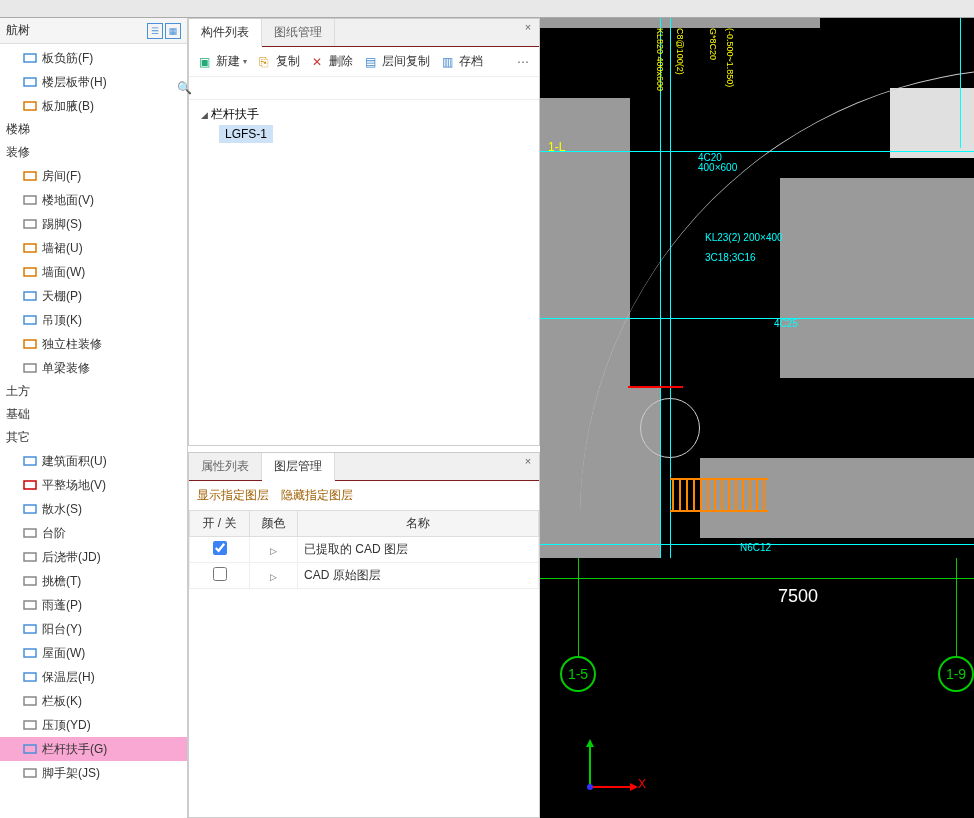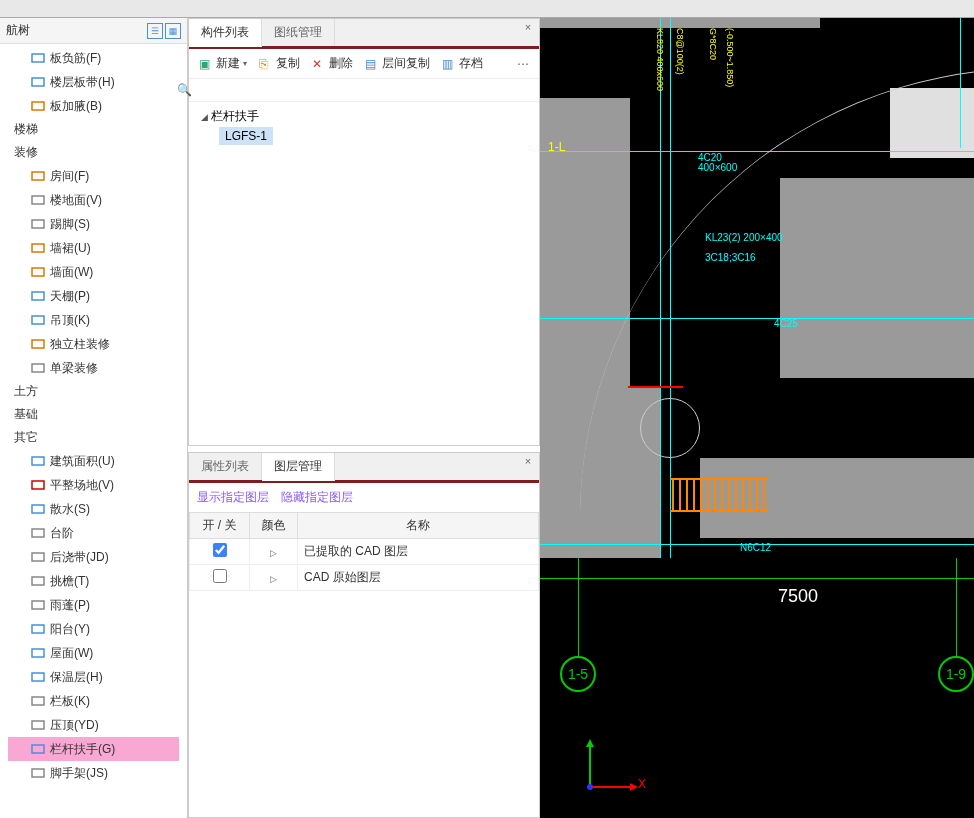--- a/index.html
+++ b/index.html
@@ -3,44 +3,44 @@
 <meta charset="utf-8">
 <style>
 * { margin: 0; padding: 0; box-sizing: border-box; font-family: "Microsoft YaHei", sans-serif; font-size: 12px; }
 body { background: #f0f0f0; width: 974px; height: 818px; overflow: hidden; position: relative; }
 .main { display: flex; width: 100%; height: 100%; justify-content: space-between; }
 .left-panel { width: 188px; background: #fff; border-right: 1px solid #ccc; height: 100%; overflow-y: auto; }
 .left-header { display: flex; justify-content: space-between; align-items: center; padding: 4px 6px; background: #f5f5f5; border-bottom: 1px solid #ddd; }
 .left-title { color: #333; }
 .view-icons { display: flex; gap: 2px; }
 .view-icon { width: 16px; height: 16px; border: 1px solid #4a90d9; display: flex; align-items: center; justify-content: center; font-size: 9px; color: #4a90d9; cursor: pointer; }
-.tree { padding: 2px 8px; }
+.tree { padding: 2px 0; }
 .tree-item { display: flex; align-items: center; padding: 3px 6px 3px 22px; cursor: pointer; color: #333; line-height: 18px; }
 .tree-item.selected { background: #f9a8d4; }
 .tree-cat { padding: 3px 6px; color: #333; font-weight: normal; }
 .tree-icon { width: 16px; height: 16px; margin-right: 4px; display: inline-flex; align-items: center; justify-content: center; flex-shrink: 0; }
 .mid-panel { width: 352px; display: flex; flex-direction: column; background: #fff; }
 .panel-box { border: 1px solid #ccc; background: #fff; position: relative; }
 .panel-close { position: absolute; right: 4px; top: 2px; width: 14px; height: 14px; font-size: 11px; color: #666; cursor: pointer; text-align: center; }
-.tabs { display: flex; background: #f0f0f0; border-bottom: 3px solid #7f1d1d; }
+.tabs { display: flex; background: #f0f0f0; border-bottom: 1px solid #7f1d1d; }
 .tab { padding: 5px 12px; color: #666; cursor: pointer; border-right: 1px solid #ddd; }
 .tab.active { background: #fff; color: #333; border-bottom: 1px solid #fff; margin-bottom: -1px; }
 .toolbar { display: flex; align-items: center; padding: 4px 6px; border-bottom: 1px solid #eee; gap: 4px; }
 .tb-btn { display: flex; align-items: center; gap: 3px; padding: 2px 4px; cursor: pointer; color: #333; }
 .tb-icon { width: 14px; height: 14px; display: inline-block; }
 .tb-more { margin-left: auto; color: #666; cursor: pointer; padding: 0 4px; }
 .search-row { display: flex; padding: 4px 6px; border-bottom: 1px solid #eee; }
 .search-input { flex: 1; border: none; outline: none; padding: 2px 20px 2px 2px; color: #999; }
 .search-icon { color: #888; cursor: pointer; margin-left: -18px; }
 .comp-tree { padding: 4px 8px; flex: 1; overflow: auto; }
 .comp-node { display: flex; align-items: center; padding: 2px 4px; cursor: pointer; }
 .comp-arrow { width: 10px; font-size: 9px; color: #555; }
 .comp-child { margin-left: 22px; padding: 2px 6px; background: #cde2f7; display: inline-block; cursor: pointer; }
 .prop-panel { margin-top: 6px; }
-.sub-actions { display: flex; gap: 12px; padding: 6px 8px; color: #8b5cf6; }
+.sub-actions { display: flex; gap: 12px; padding: 6px 8px; color: #a16207; }
 .sub-action { cursor: pointer; }
 .layer-table { width: 100%; border-collapse: collapse; }
 .layer-table th { background: #f5f5f5; border: 1px solid #ddd; padding: 4px 6px; font-weight: normal; color: #333; text-align: center; }
 .layer-table td { border: 1px solid #eee; padding: 4px 6px; color: #333; text-align: center; }
 .layer-table td.name-cell { text-align: left; }
 .chk { width: 14px; height: 14px; }
 .tri { font-size: 9px; color: #666; cursor: pointer; }
 .right-panel { flex: 1; background: #000; position: relative; overflow: hidden; }
 .cad-line { position: absolute; background: #0ff; }
 .cad-text { position: absolute; color: #0ff; font-size: 10px; white-space: nowrap; }

